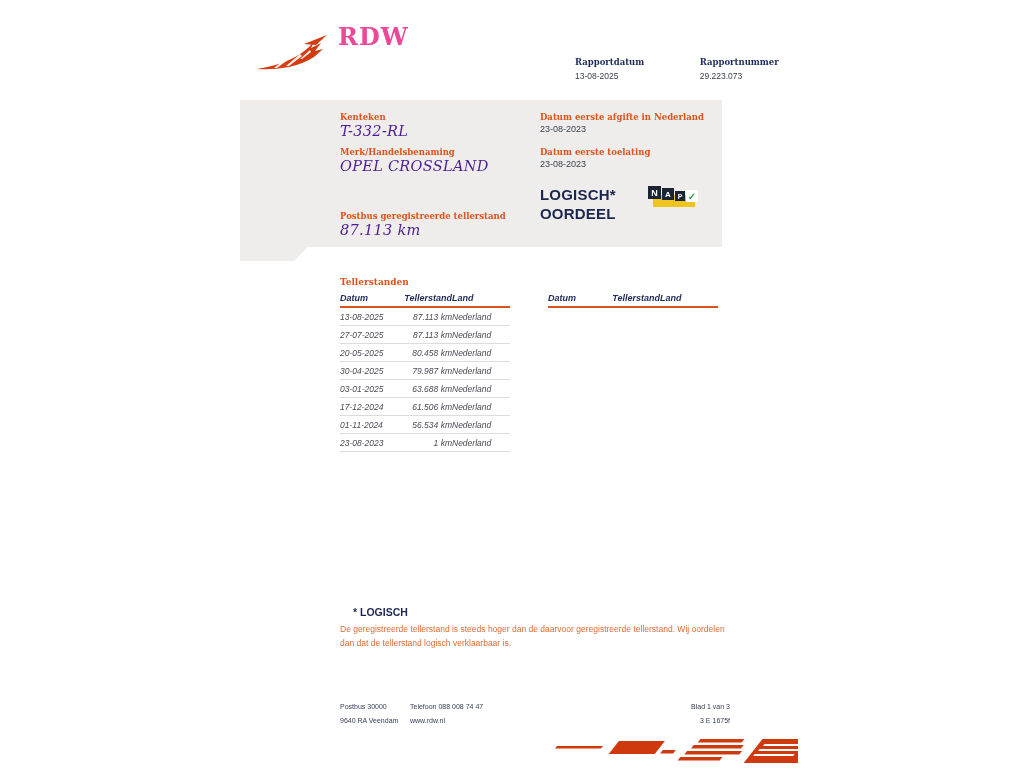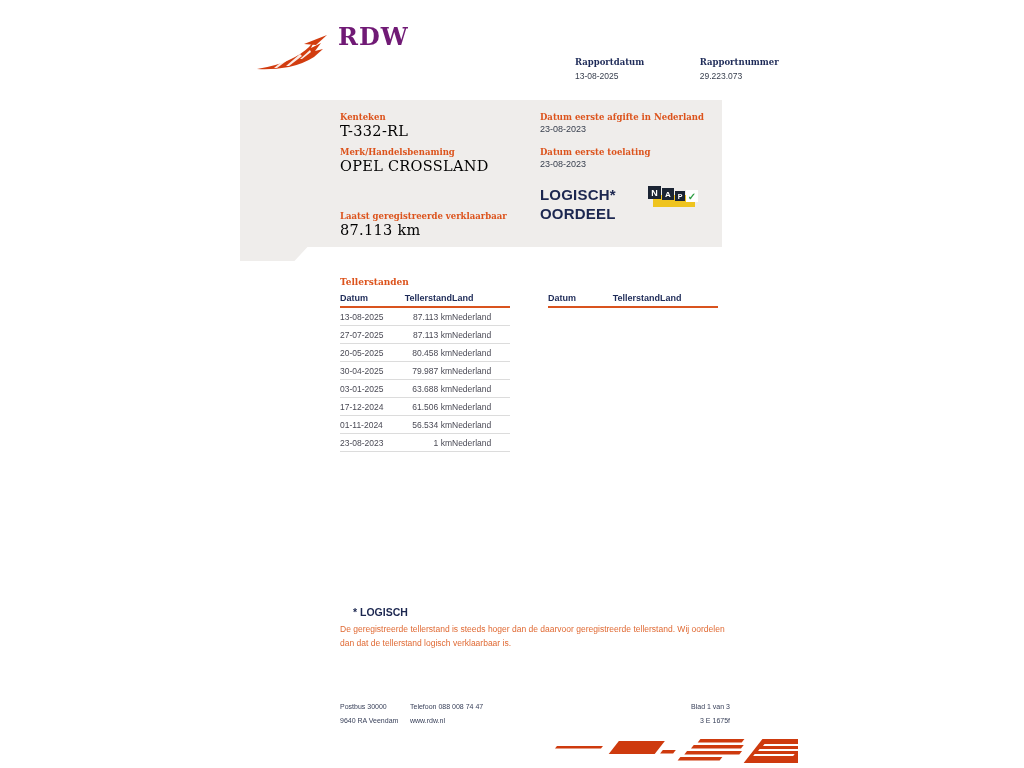--- a/index.html
+++ b/index.html
@@ -4,56 +4,56 @@
 <style>
   * { box-sizing: border-box; margin: 0; padding: 0; }
   html, body { width: 1024px; height: 768px; background: #ffffff; }
   body { font-family: "Liberation Sans", sans-serif; color: #2e3340; }
   .page { position: relative; width: 1024px; height: 768px; overflow: hidden; background: #fff; }
 
   
   .logo-wrap { position: absolute; left: 256px; top: 24px; width: 150px; height: 50px; }
   .logo-bird { position: absolute; left: 0; top: 4px; }
   .logo-text { position: absolute; left: 82px; top: -2px; font-family: "DejaVu Serif", serif;
-               font-weight: bold; font-size: 24px; letter-spacing: 1px; color: #701a75; }
+               font-weight: bold; font-size: 24px; letter-spacing: 1px; color: #ec4899; }
   .report-title { position: absolute; left: 540px; top: 26px; font-family: "DejaVu Serif", serif;
                   font-weight: bold; font-size: 18px; color: #dd5a1b; }
   .report-meta { position: absolute; left: 540px; top: 57px; }
   .meta-col { display: inline-block; vertical-align: top; margin-right: 16px; margin-left: 35px; }
   .meta-label { font-family: "DejaVu Serif", serif; font-weight: bold; font-size: 8.5px; color: #1e2b58; }
   .meta-value { font-size: 8.5px; color: #39404f; margin-top: 4px; }
 
   
   .summary-box { position: absolute; left: 240px; top: 100px; width: 482px; height: 161px;
                  background: #efedeb;
                  clip-path: polygon(0 0, 100% 0, 100% 91.3%, 14% 91.3%, 11.3% 100%, 0 100%); }
   .fld-label { position: absolute; font-family: "DejaVu Serif", serif; font-weight: bold;
                font-size: 8.5px; color: #dc531c; }
   .fld-value-serif { position: absolute; font-family: "DejaVu Serif", serif; font-size: 14.5px;
-                     color: #000000; letter-spacing: 0.3px; }
+                     color: #4c1d95; letter-spacing: 0.3px; font-style: italic; }
   .fld-value-sans { position: absolute; font-size: 9px; color: #39404f; }
   .oordeel { position: absolute; left: 540px; top: 185px; font-weight: bold; font-size: 15px;
              color: #1c2750; line-height: 19px; letter-spacing: 0.2px; }
 
   
   .nap { position: absolute; left: 648px; top: 186px; width: 50px; height: 24px; }
   .nap-yellow { position: absolute; left: 5px; top: 9px; width: 42px; height: 12px; background: #efc41f; }
   .nap-sq { position: absolute; background: #1b2433; color: #fff; font-weight: bold;
             display: flex; align-items: center; justify-content: center; }
   .nap-n { left: 0;  top: 0; width: 13px; height: 13px; font-size: 9px; }
   .nap-a { left: 14px; top: 2px; width: 12px; height: 12px; font-size: 8px; }
   .nap-p { left: 27px; top: 5px; width: 10px; height: 10px; font-size: 7px; }
   .nap-check { position: absolute; left: 38px; top: 4px; width: 12px; height: 12px; background: #ffffff;
                color: #2f9e44; font-weight: bold; font-size: 10px; display: flex;
                align-items: center; justify-content: center; }
 
   
   .tables-title { position: absolute; left: 340px; top: 277px; font-family: "DejaVu Serif", serif;
                   font-weight: bold; font-size: 9px; color: #dc531c; }
-  .meter-table { position: absolute; top: 291px; width: 170px; border-collapse: collapse; }
+  .meter-table { position: absolute; top: 291px; width: 170px; border-collapse: collapse; font-style: italic; }
   .meter-table-left { left: 340px; }
   .meter-table-right { left: 548px; }
   .meter-table th { font-size: 9px; font-weight: bold; color: #1e2b58; text-align: left;
                     padding: 2px 0 3px 0; border-bottom: 2px solid #d9531e; }
   .meter-table td { font-size: 8.5px; color: #4a4a55; padding: 4px 0 3px 0;
                     border-bottom: 1px solid #dcdcdc; }
   .col-datum  { width: 60px; text-align: left; }
   .col-teller { width: 52px; text-align: right; }
   .col-land   { width: 58px; text-align: left; }
 
@@ -101,21 +101,21 @@
   </div>
 
   <div class="summary-box"></div>
 
   <div class="fld-label" style="left:340px; top:112px;">Kenteken</div>
   <div class="fld-value-serif" style="left:340px; top:123px;">T-332-RL</div>
 
   <div class="fld-label" style="left:340px; top:147px;">Merk/Handelsbenaming</div>
   <div class="fld-value-serif" style="left:340px; top:158px;">OPEL CROSSLAND</div>
 
-  <div class="fld-label" style="left:340px; top:211px;">Laatst geregistreerde verklaarbaar</div>
+  <div class="fld-label" style="left:340px; top:211px;">Postbus geregistreerde tellerstand</div>
   <div class="fld-value-serif" style="left:340px; top:222px;">87.113 km</div>
 
   <div class="fld-label" style="left:540px; top:112px;">Datum eerste afgifte in Nederland</div>
   <div class="fld-value-sans" style="left:540px; top:124px;">23-08-2023</div>
 
   <div class="fld-label" style="left:540px; top:147px;">Datum eerste toelating</div>
   <div class="fld-value-sans" style="left:540px; top:159px;">23-08-2023</div>
 
   <div class="oordeel">
     <div>LOGISCH*</div>

